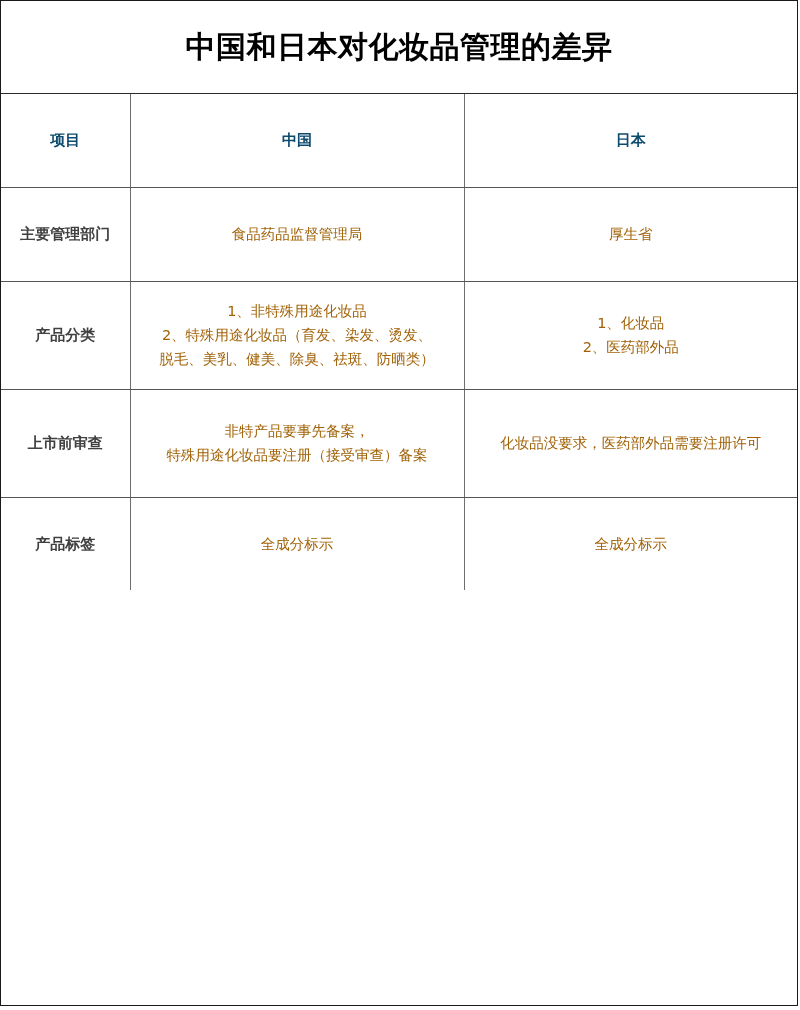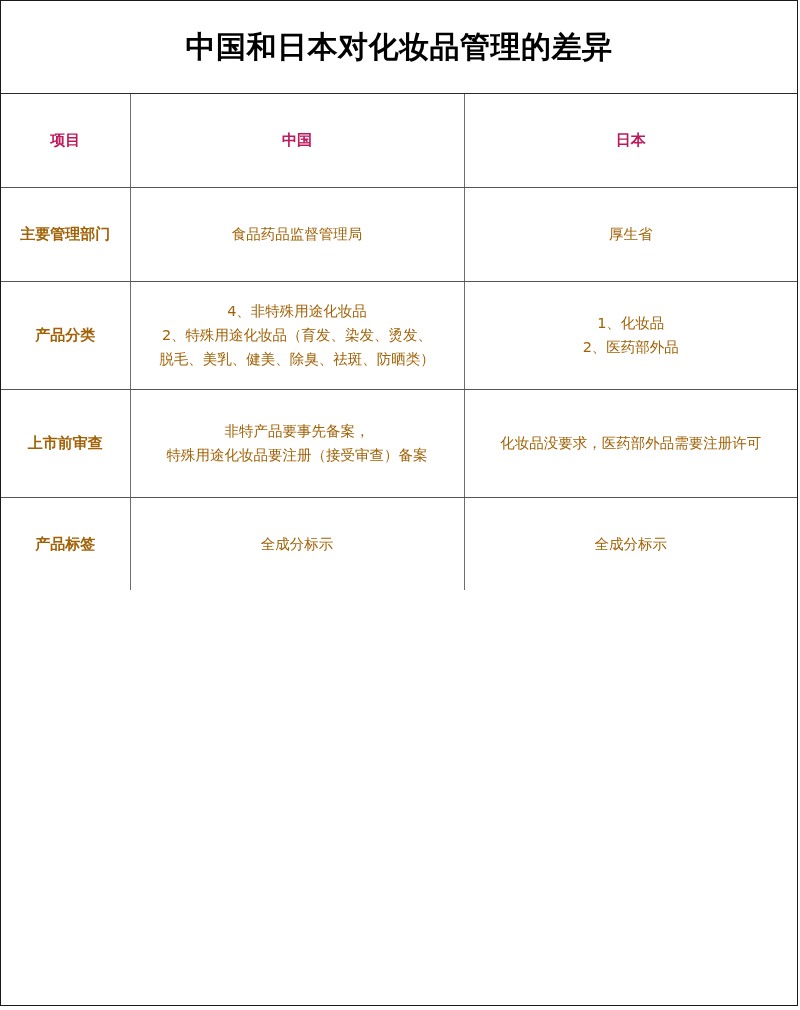--- a/index.html
+++ b/index.html
@@ -62,26 +62,26 @@
       font-size: 14.5px;
       line-height: 24px;
       color: #a16207;
       box-sizing: border-box;
     }
     table.grid td:last-child { border-right: none; }
     table.grid tr:last-child td { border-bottom: none; }
     table.grid td.label {
       font-weight: bold;
       font-size: 15px;
-      color: #a16207;
+      color: #404040;
     }
     table.grid tr.head td {
       font-weight: bold;
       font-size: 15px;
-      color: #be185d;
+      color: #0c4a6e;
     }
     .line { display: block; white-space: nowrap; }
   </style>
 </head>
 <body>
 
 <div class="sheet">
   <div class="title-row">
     <span class="title-text">中国和日本对化妆品管理的差异</span>
   </div>
@@ -103,21 +103,21 @@
           <td>
             <span class="line">食品药品监督管理局</span>
           </td>
           <td>
             <span class="line">厚生省</span>
           </td>
         </tr>
         <tr style="height: 108px;">
           <td class="label">产品分类</td>
           <td>
-            <span class="line">4、非特殊用途化妆品</span>
+            <span class="line">1、非特殊用途化妆品</span>
             <span class="line">2、特殊用途化妆品（育发、染发、烫发、</span>
             <span class="line">脱毛、美乳、健美、除臭、祛斑、防晒类）</span>
           </td>
           <td>
             <span class="line">1、化妆品</span>
             <span class="line">2、医药部外品</span>
           </td>
         </tr>
         <tr style="height: 108px;">
           <td class="label">上市前审查</td>

